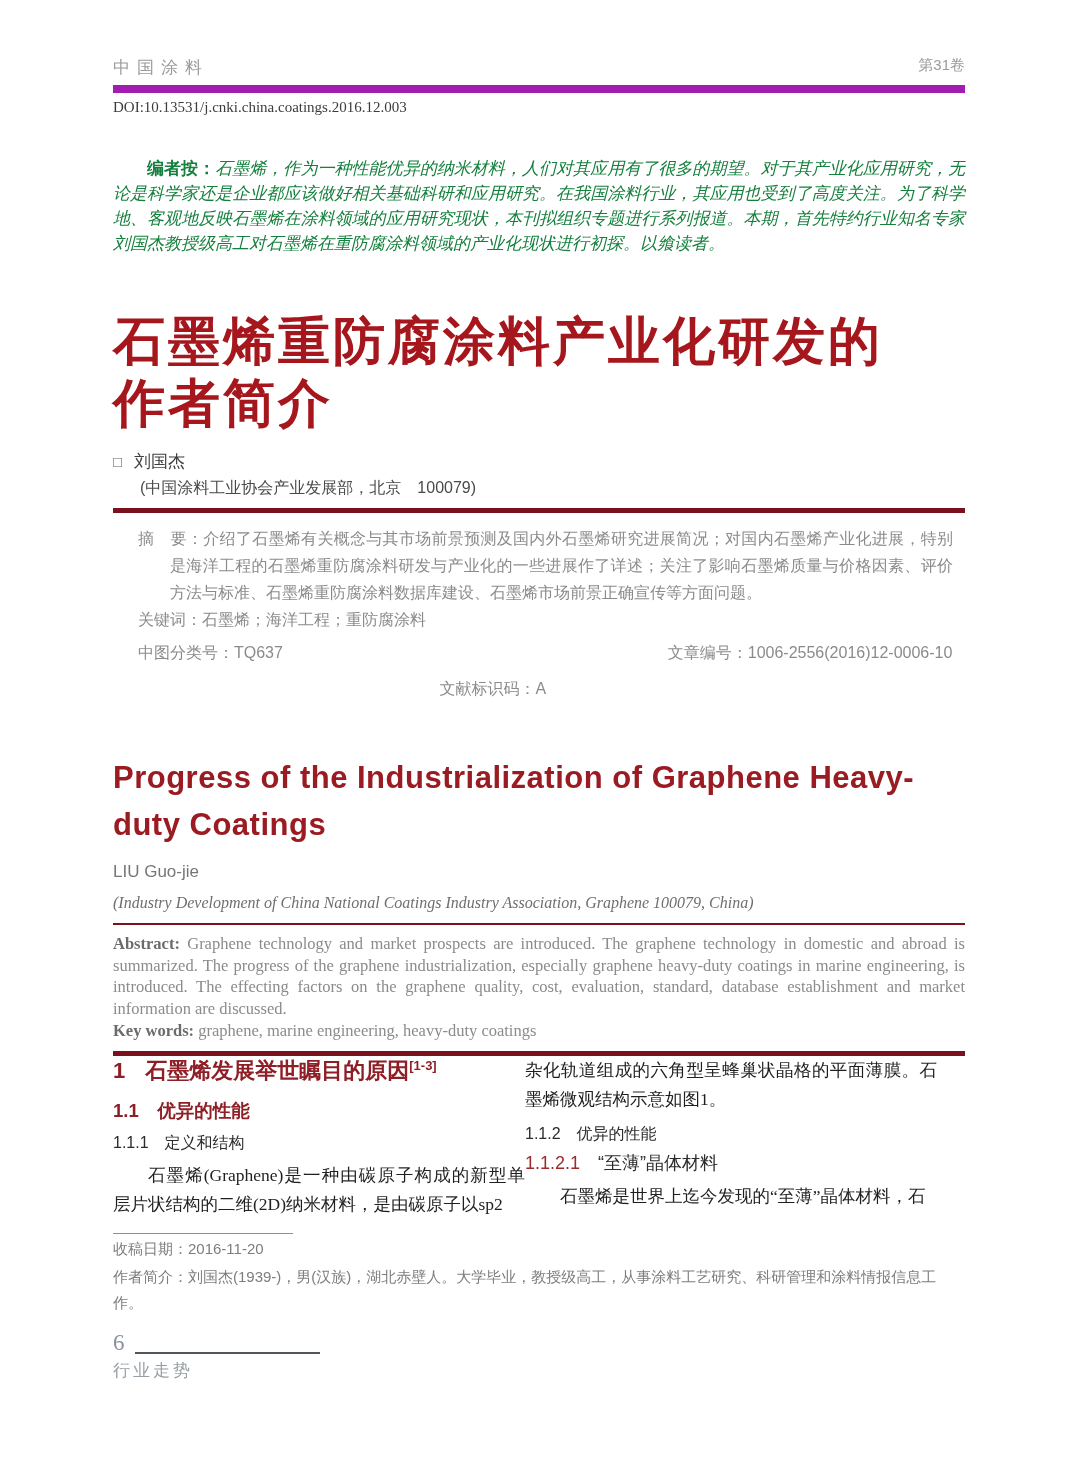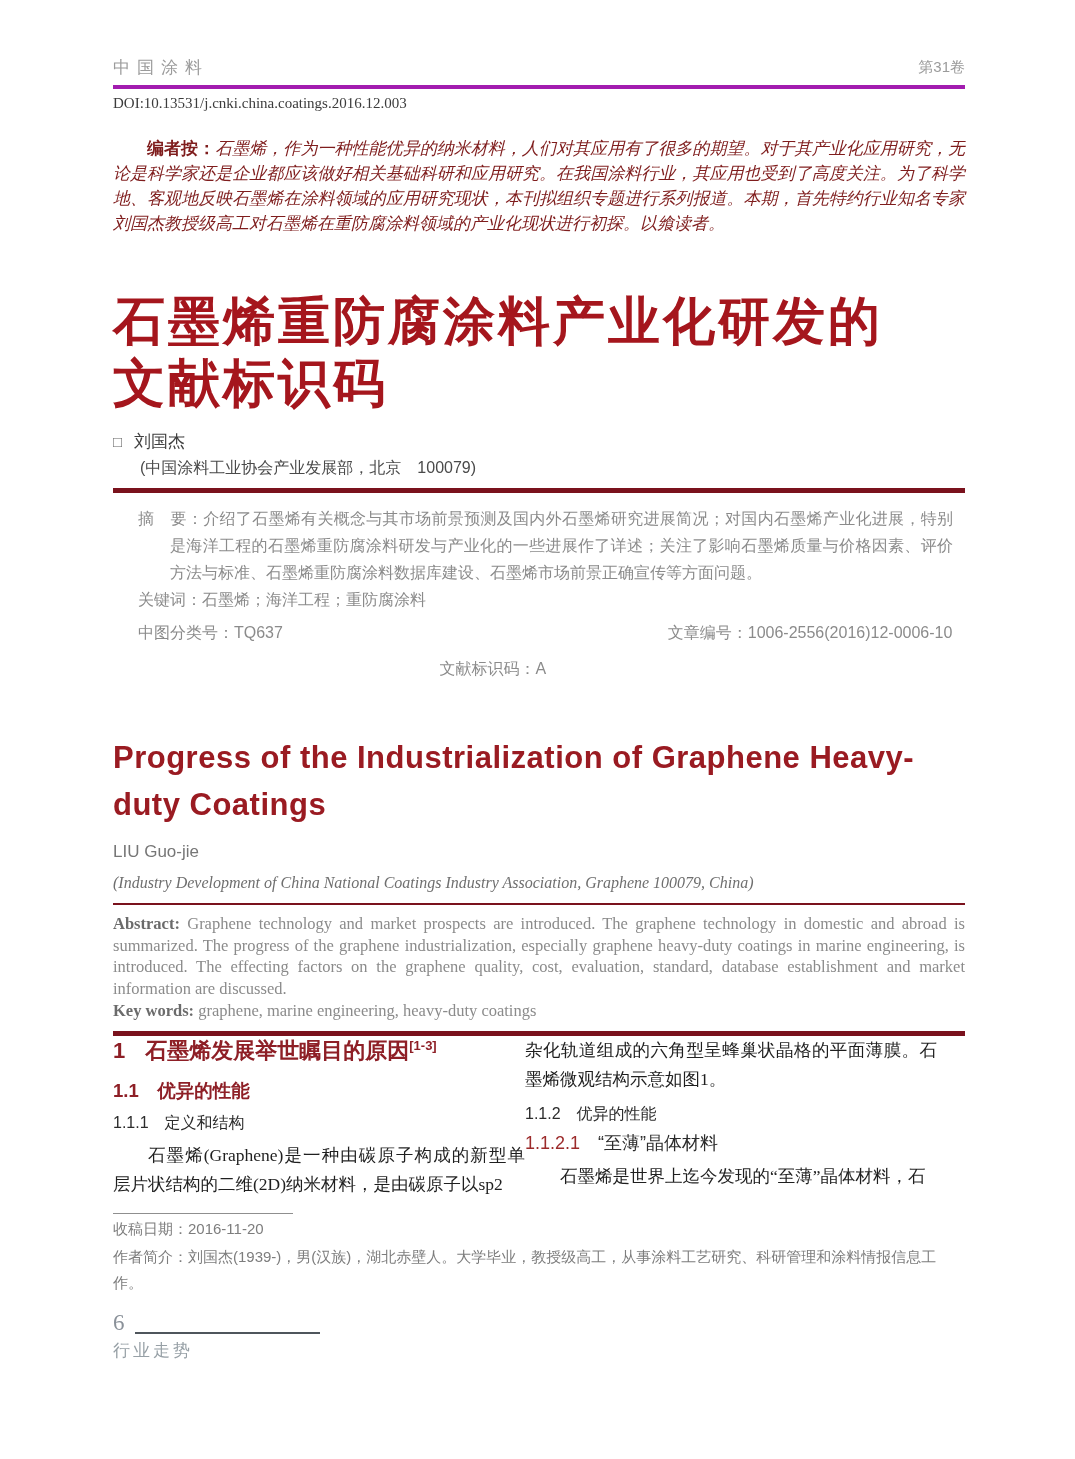--- a/index.html
+++ b/index.html
@@ -5,29 +5,29 @@
   * { margin:0; padding:0; box-sizing:border-box; }
   html,body { background:#e8e8e8; }
   .page {
     width:1075px; height:1459px; margin:0 auto; background:#ffffff;
     position:relative; overflow:hidden;
     font-family:"Liberation Sans", sans-serif; color:#222;
   }
   .content { padding:56px 110px 0 113px; }
 
   
-  .page-header { display:flex; justify-content:space-between; align-items:center;
-    border-bottom:4px solid #a21caf; padding-bottom:6px; }
+  .page-header { display:flex; justify-content:space-between; align-items:flex-start;
+    border-bottom:8px solid #a21caf; padding-bottom:6px; }
   .journal-name { font-size:17px; color:#9b9b9b; letter-spacing:7px; }
   .volume { font-size:15px; color:#9b9b9b; }
   .doi { margin-top:6px; font-family:"Liberation Serif", serif; font-size:15px; color:#3c3c3c; }
 
   
-  .editor-note { margin-top:24px; font-family:"Liberation Serif", serif; font-style:italic;
-    font-size:17px; line-height:25px; color:#7f1d1d; text-align:justify; }
+  .editor-note { margin-top:40px; font-family:"Liberation Serif", serif; font-style:italic;
+    font-size:17px; line-height:25px; color:#15803d; text-align:justify; }
   .editor-note-label { font-weight:bold; font-style:normal; padding-left:2em; }
 
   
   .cn-title { margin-top:54px; font-size:52px; font-weight:bold; color:#a5161d;
     line-height:62px; letter-spacing:3px; }
 
   
   .author-block { margin-top:16px; }
   .author-row { display:flex; align-items:center; gap:12px; font-size:17px; color:#3f3f3f; }
   .author-marker { color:#666; font-size:15px; }
@@ -93,21 +93,21 @@
     <div class="page-header">
       <span class="journal-name">中国涂料</span>
       <span class="volume">第31卷</span>
     </div>
     <div class="doi">DOI:10.13531/j.cnki.china.coatings.2016.12.003</div>
 
     <p class="editor-note"><span class="editor-note-label">编者按：</span><span>石墨烯，作为一种性能优异的纳米材料，人们对其应用有了很多的期望。对于其产业化应用研究，无论是科学家还是企业都应该做好相关基础科研和应用研究。在我国涂料行业，其应用也受到了高度关注。为了科学地、客观地反映石墨烯在涂料领域的应用研究现状，本刊拟组织专题进行系列报道。本期，首先特约行业知名专家刘国杰教授级高工对石墨烯在重防腐涂料领域的产业化现状进行初探。以飨读者。</span></p>
 
     <div class="cn-title">
       <div>石墨烯重防腐涂料产业化研发的</div>
-      <div>文献标识码</div>
+      <div>作者简介</div>
     </div>
 
     <div class="author-block">
       <div class="author-row">
         <span class="author-marker">□</span>
         <span>刘国杰</span>
       </div>
       <div class="author-affil">(中国涂料工业协会产业发展部，北京　100079)</div>
     </div>
 

